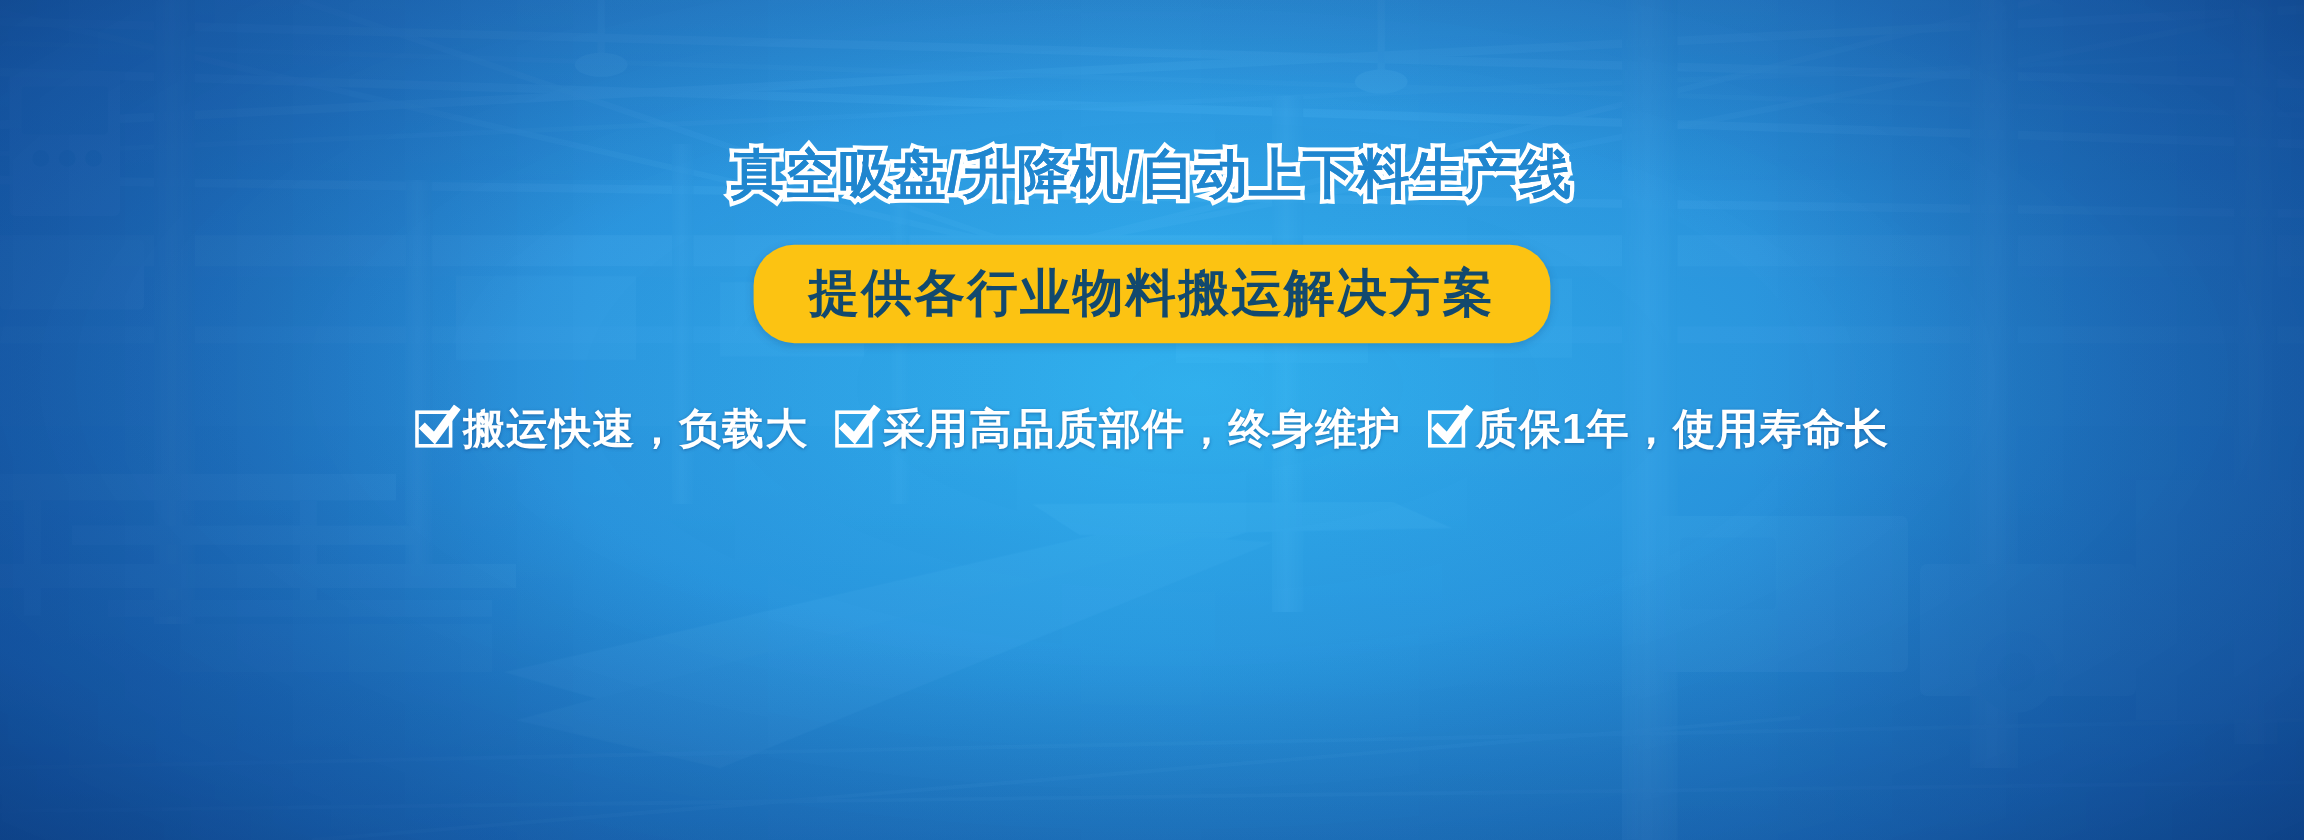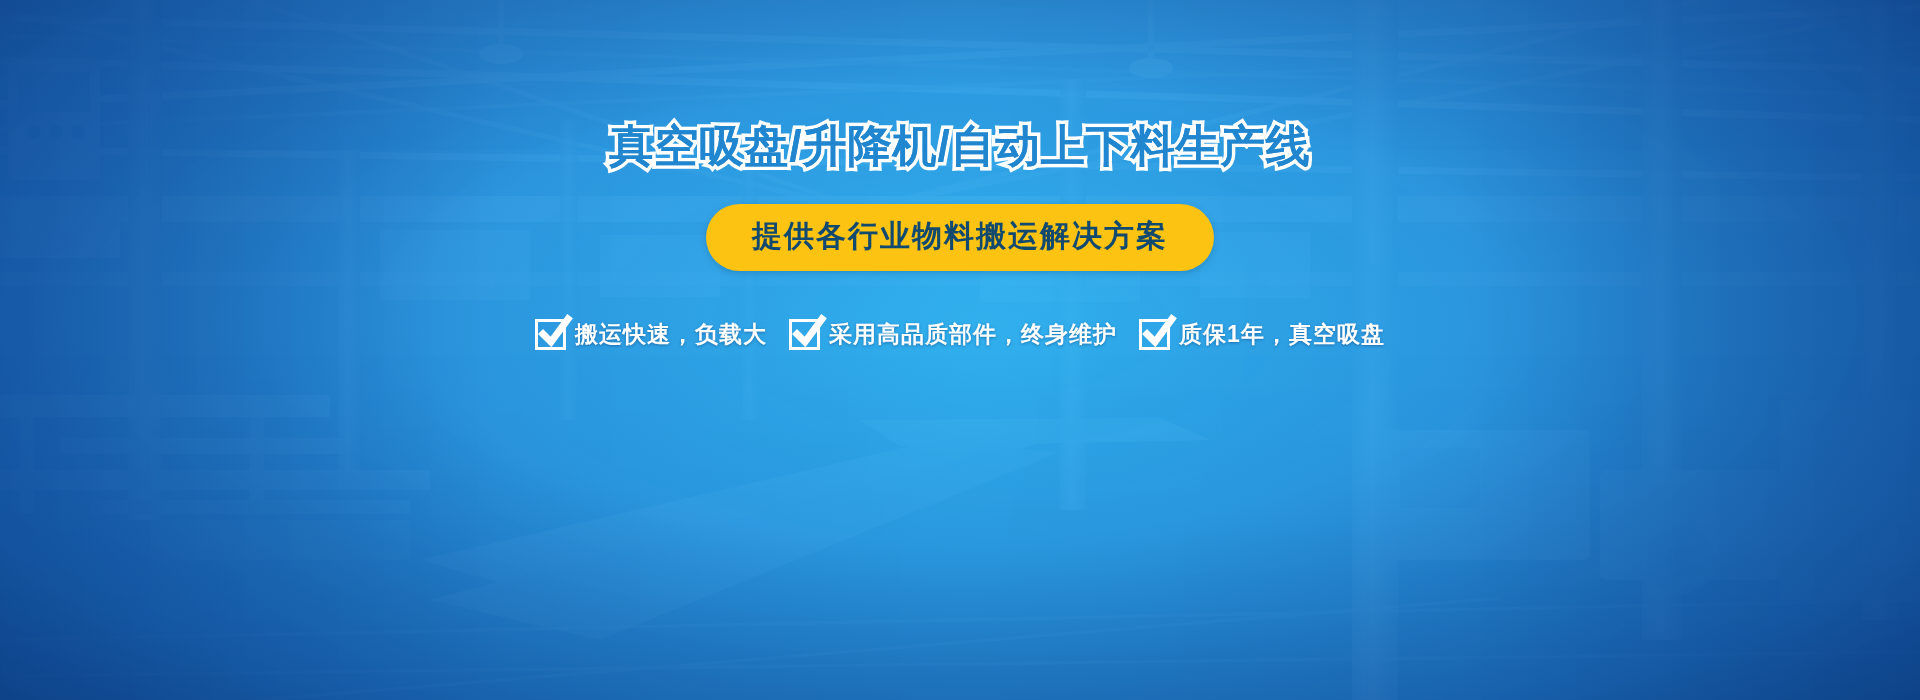--- a/index.html
+++ b/index.html
@@ -60,21 +60,21 @@
   .headline-fill{
     position:absolute; left:0; top:0;
     -webkit-text-stroke:0;
     color:#1f86cf;
   }
 
   .pill{
     margin-top:36px;
     background:#fcc312;
     color:#12496e;
-    font-size:30px;
+    font-size:42px;
     font-weight:bold;
     letter-spacing:2px;
     padding:12px 46px 14px;
     border-radius:34px;
     white-space:nowrap;
     box-shadow:0 2px 7px rgba(10,45,95,.22);
   }
 
   .features{
     margin-top:48px;
@@ -91,21 +91,21 @@
   .check{
     width:31px; height:31px;
     border:3px solid #ffffff;
     position:relative;
     flex:0 0 auto;
     display:block;
   }
   .check svg{ position:absolute; left:-4px; top:-8px; width:40px; height:40px; }
   .feature-label{
     color:#ffffff;
-    font-size:23px;
+    font-size:35px;
     font-weight:bold;
     letter-spacing:1px;
     text-shadow:0 1px 3px rgba(9,52,110,.45);
   }
 </style>
 </head>
 <body>
 
 <div id="banner">
 
@@ -259,18 +259,18 @@
         </span>
         <span class="feature-label">采用高品质部件，终身维护</span>
       </div>
 
       <div class="feature">
         <span class="check">
           <svg viewBox="0 0 40 40">
             <path d="M9 20 L17 28 L34 5" fill="none" stroke="#ffffff" stroke-width="7" stroke-linecap="square"></path>
           </svg>
         </span>
-        <span class="feature-label">质保1年，真空吸盘</span>
+        <span class="feature-label">质保1年，使用寿命长</span>
       </div>
 
     </div>
   </div>
 </div>
 
 </body></html>

